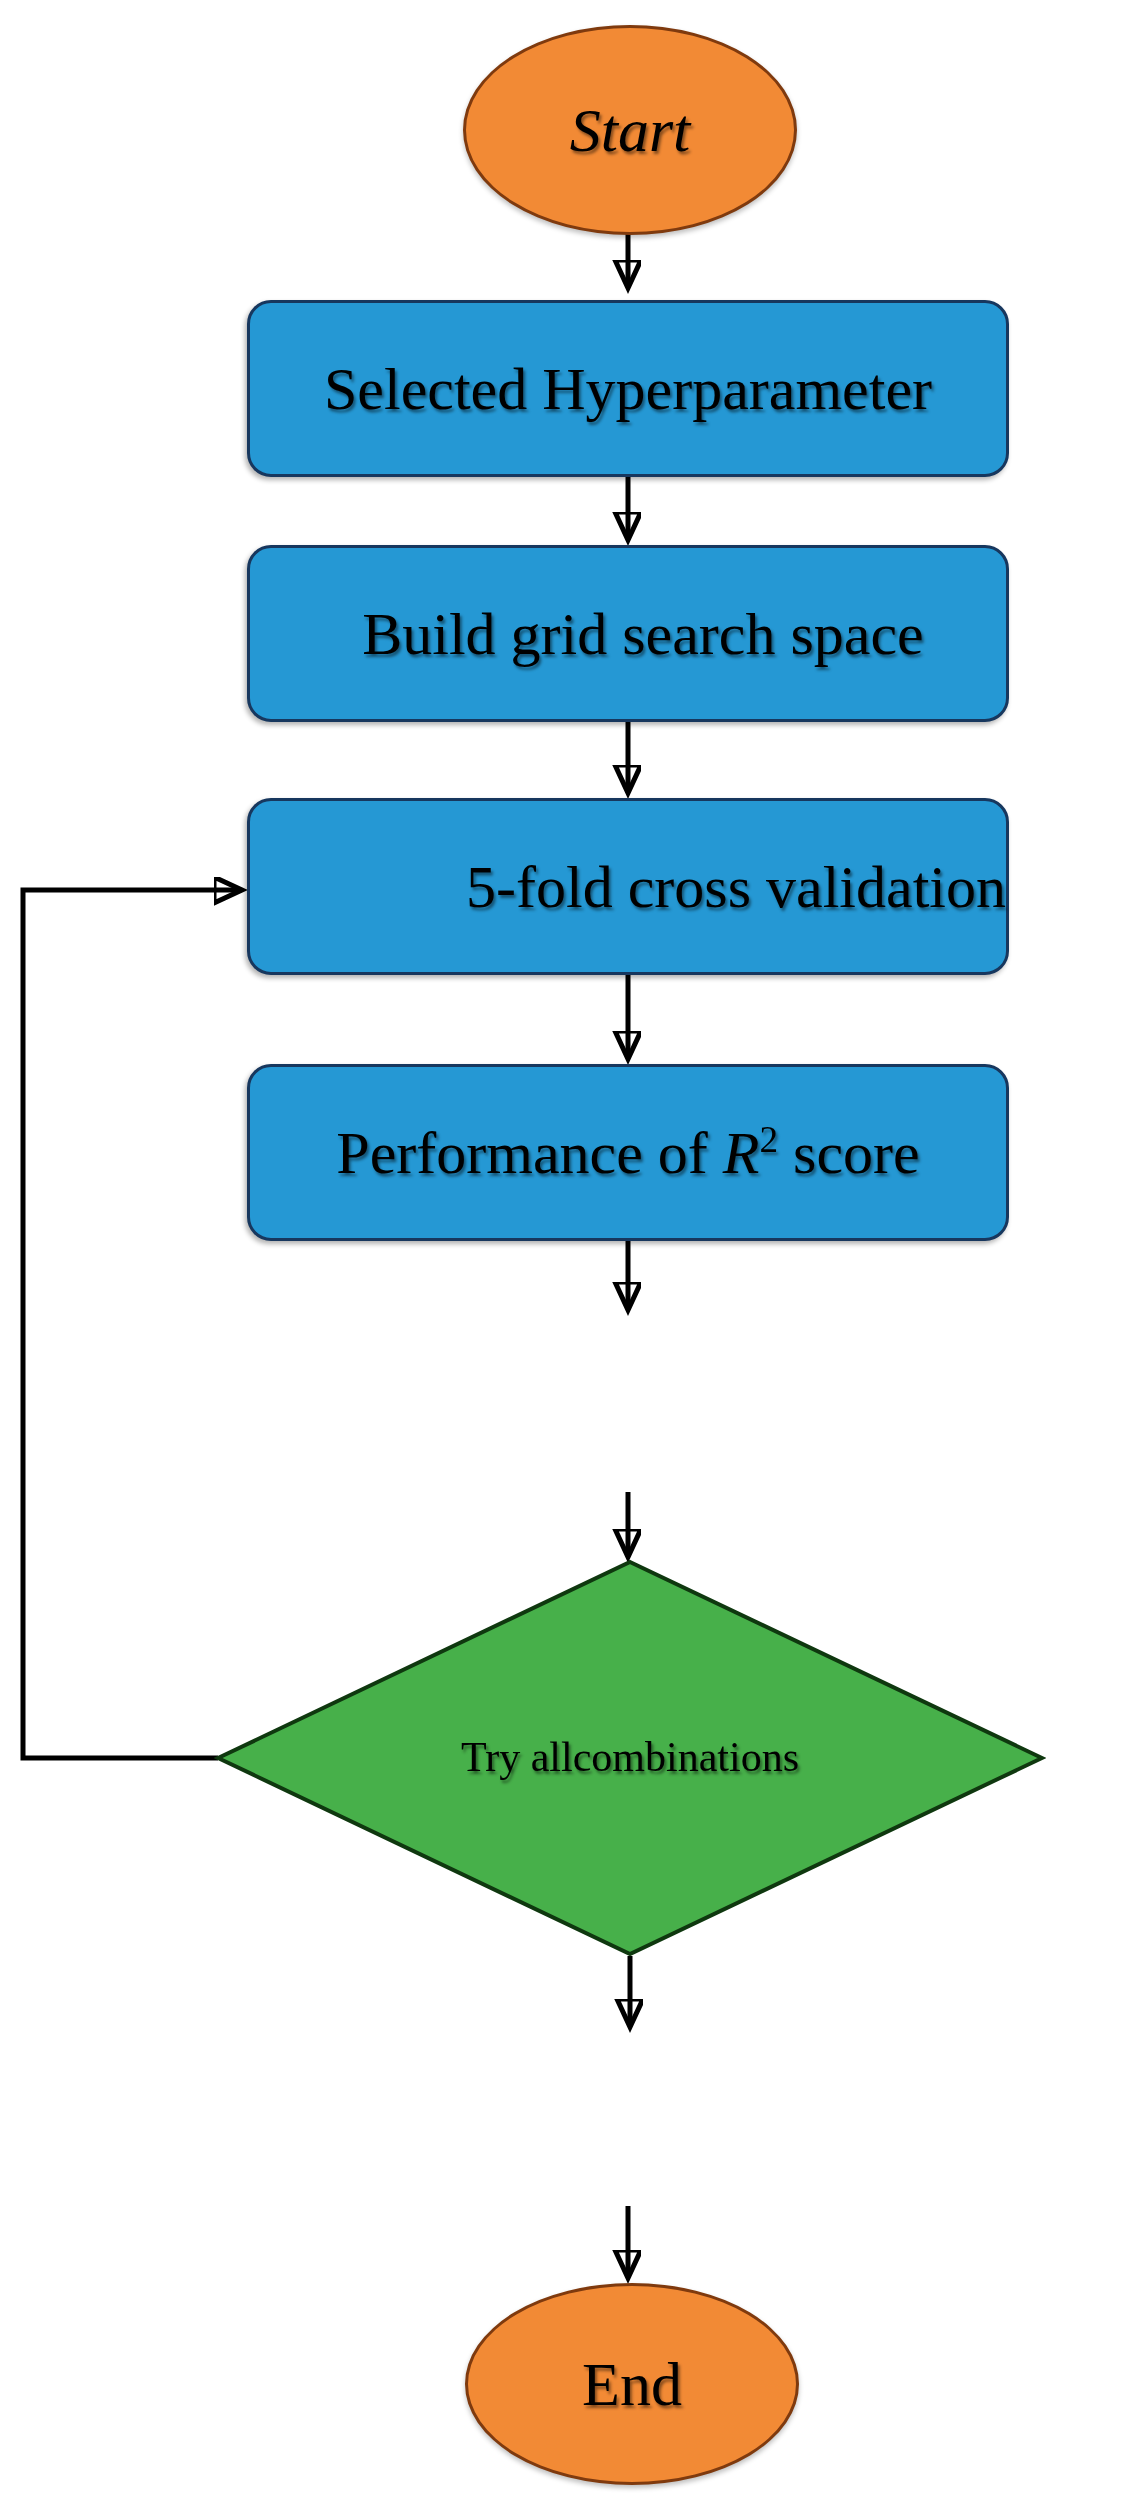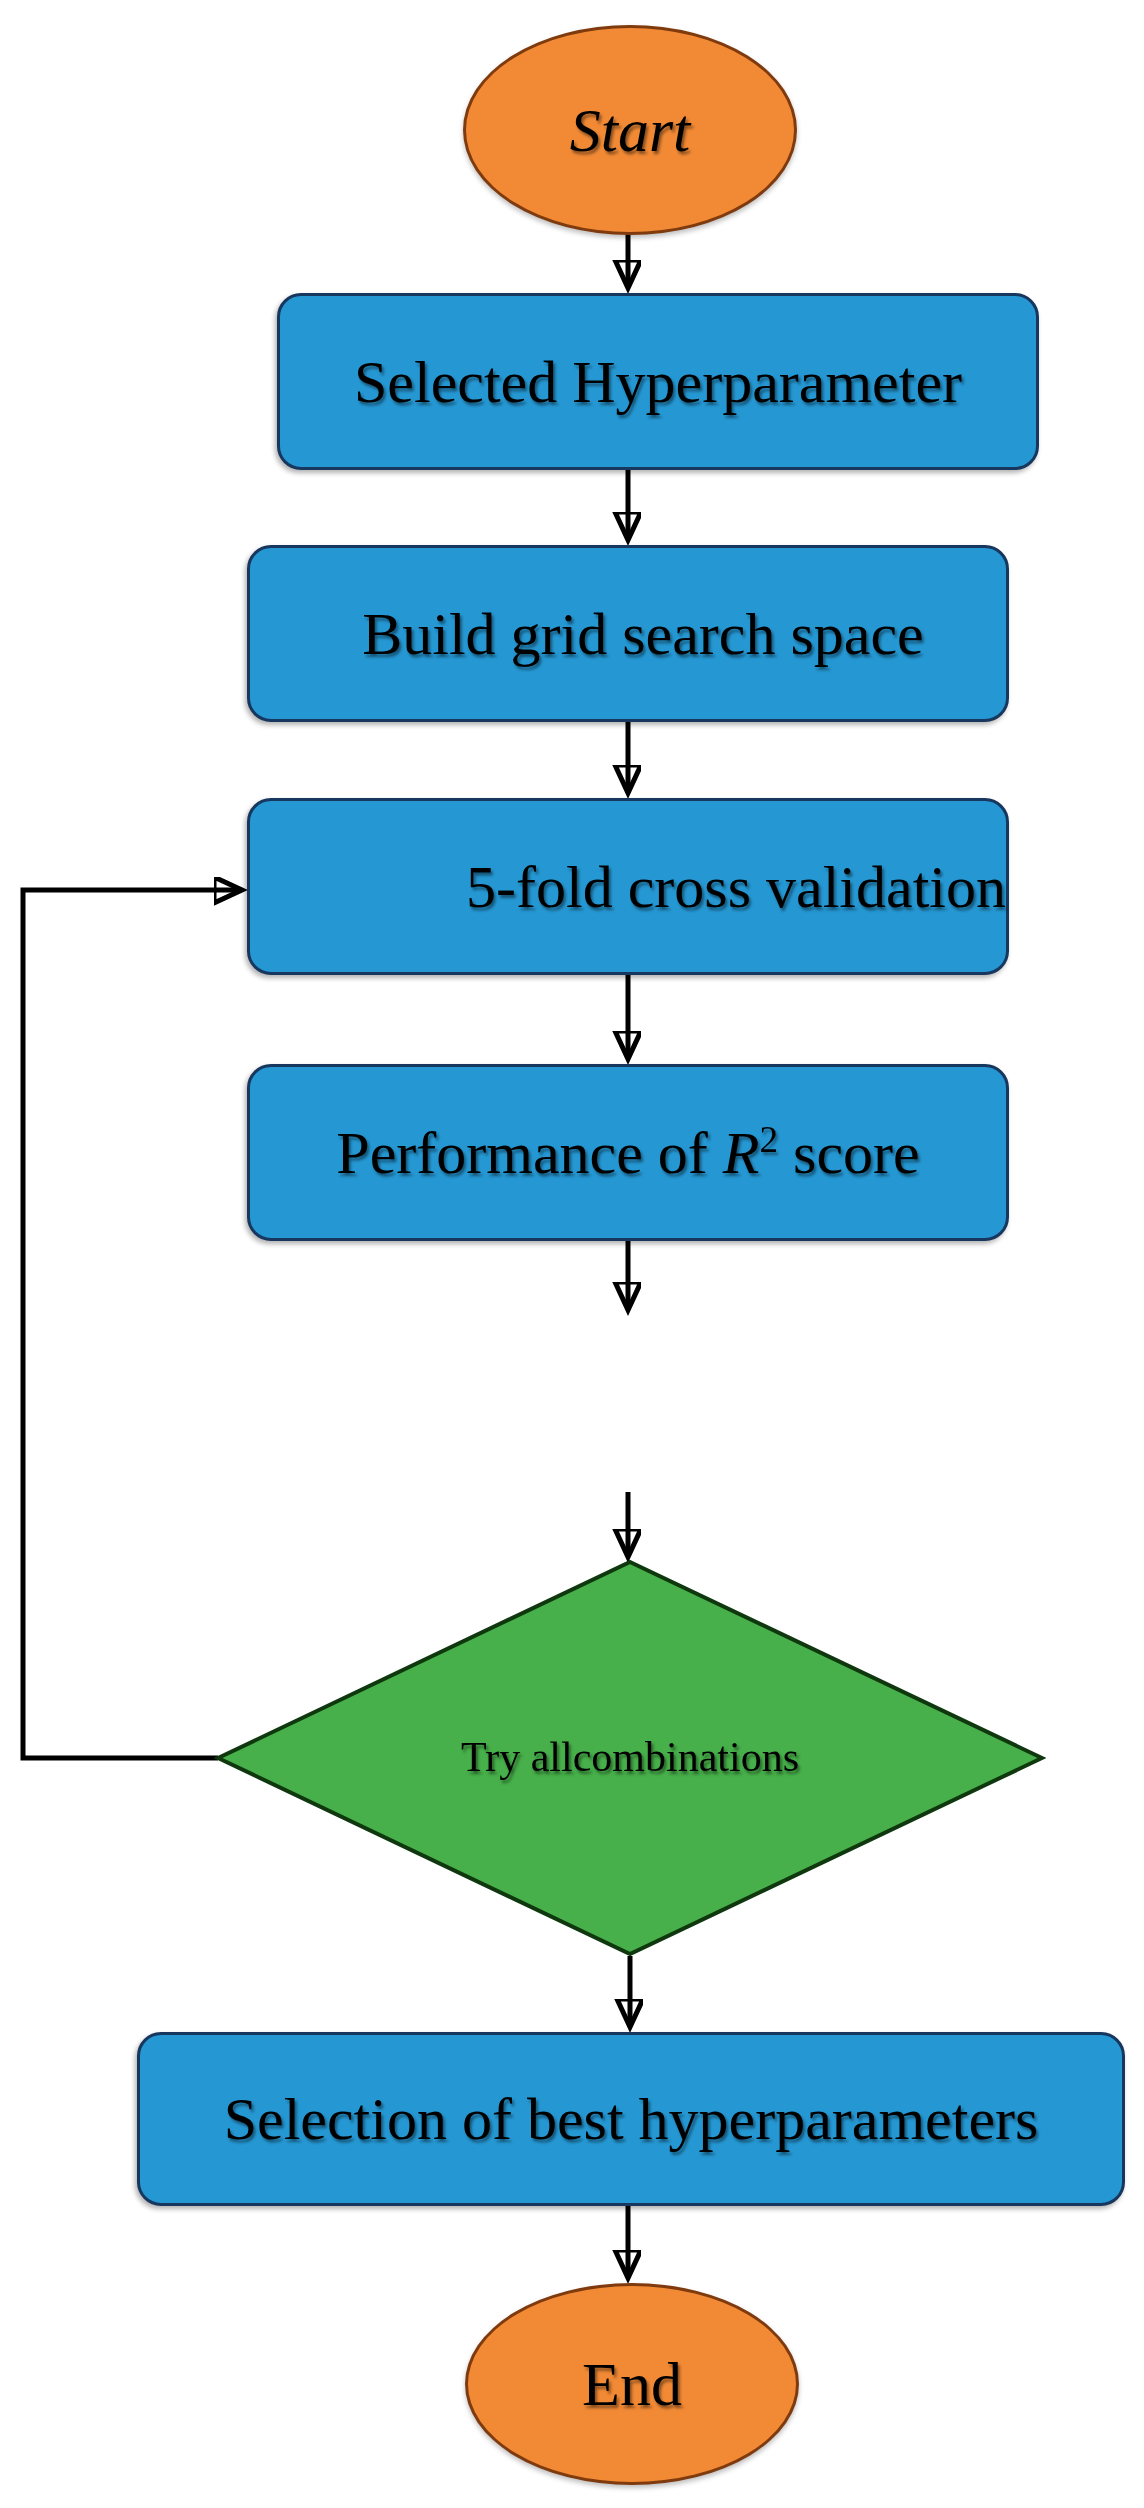--- a/index.html
+++ b/index.html
@@ -38,21 +38,21 @@
     left:247px;width:762px;height:177px;
     background:var(--process-fill);
     border:3px solid var(--process-border);
     border-radius:24px;
     font-size:60px;
     box-shadow:-2px 3px 5px rgba(0,0,0,0.3);
     box-sizing:border-box;
     line-height:1.1;
   }
   #node-start{left:463px;top:25px;font-style:italic;}
-  #node-selected{top:293px;margin-left:30px;}
+  #node-selected{top:300px;}
   #node-grid{top:545px;padding-left:30px;}
   #node-cv{top:798px;justify-content:flex-end;}
   #node-r2{top:1064px;}
   #node-perf{top:1315px;}
   #node-best{left:137px;top:2032px;width:988px;height:174px;}
   #node-end{left:465px;top:2283px;height:202px;}
   #node-decision{
     left:214px;top:1558px;width:832px;height:400px;
     text-shadow:none;
   }
@@ -114,21 +114,18 @@
   <div class="node" id="node-decision">
     <svg class="diamond-svg" viewBox="0 0 832 400" xmlns="http://www.w3.org/2000/svg">
       <polygon points="416,4 828,200 416,396 4,200" fill="var(--decision-fill)" stroke="var(--decision-border)" stroke-width="4"></polygon>
     </svg>
     <div class="diamond-label">
       <span>Try all</span>
       <span>combinations</span>
     </div>
   </div>
 
-  <div class="node process" id="node-best">
-    <span>Selection of best hyperparameters</span>
-  </div>
 
   <div class="node terminator" id="node-end">
     <span>End</span>
   </div>
 
 </div>
 
 </body></html>

